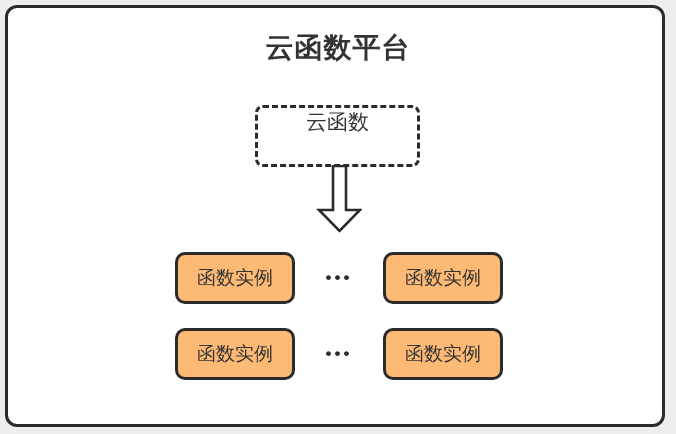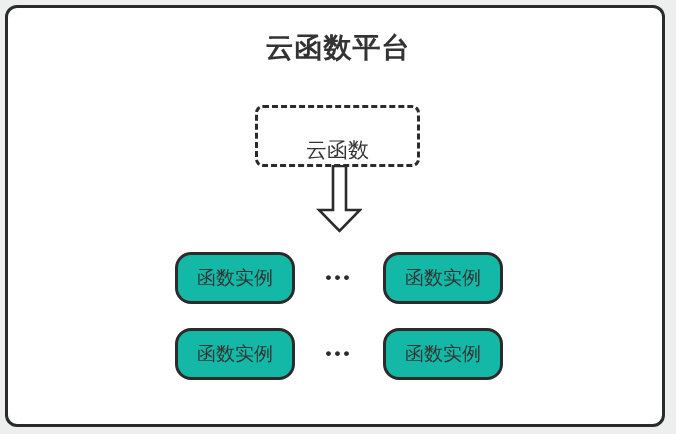--- a/index.html
+++ b/index.html
@@ -40,40 +40,40 @@
     position: absolute;
     left: 255px;
     top: 105px;
     width: 165px;
     height: 62px;
     box-sizing: border-box;
     border: 3px dashed #2b2b2b;
     border-radius: 8px;
     background: #ffffff;
     display: flex;
-    align-items: flex-end;
+    align-items: flex-start;
     justify-content: center;
     font-size: 21px;
     color: #333333;
   }
   .arrow {
     position: absolute;
     left: 316px;
     top: 165px;
     width: 46px;
     height: 68px;
   }
   .inst-box {
     position: absolute;
     width: 120px;
     height: 52px;
     box-sizing: border-box;
     border: 3px solid #2b2b2b;
-    border-radius: 16px;
-    background: #14b8a6;
+    border-radius: 10px;
+    background: #fdba74;
     display: flex;
     align-items: center;
     justify-content: center;
     font-size: 19px;
     color: #333333;
   }
   .box-r1-l { left: 175px; top: 252px; }
   .box-r1-r { left: 383px; top: 252px; }
   .box-r2-l { left: 175px; top: 328px; }
   .box-r2-r { left: 383px; top: 328px; }

